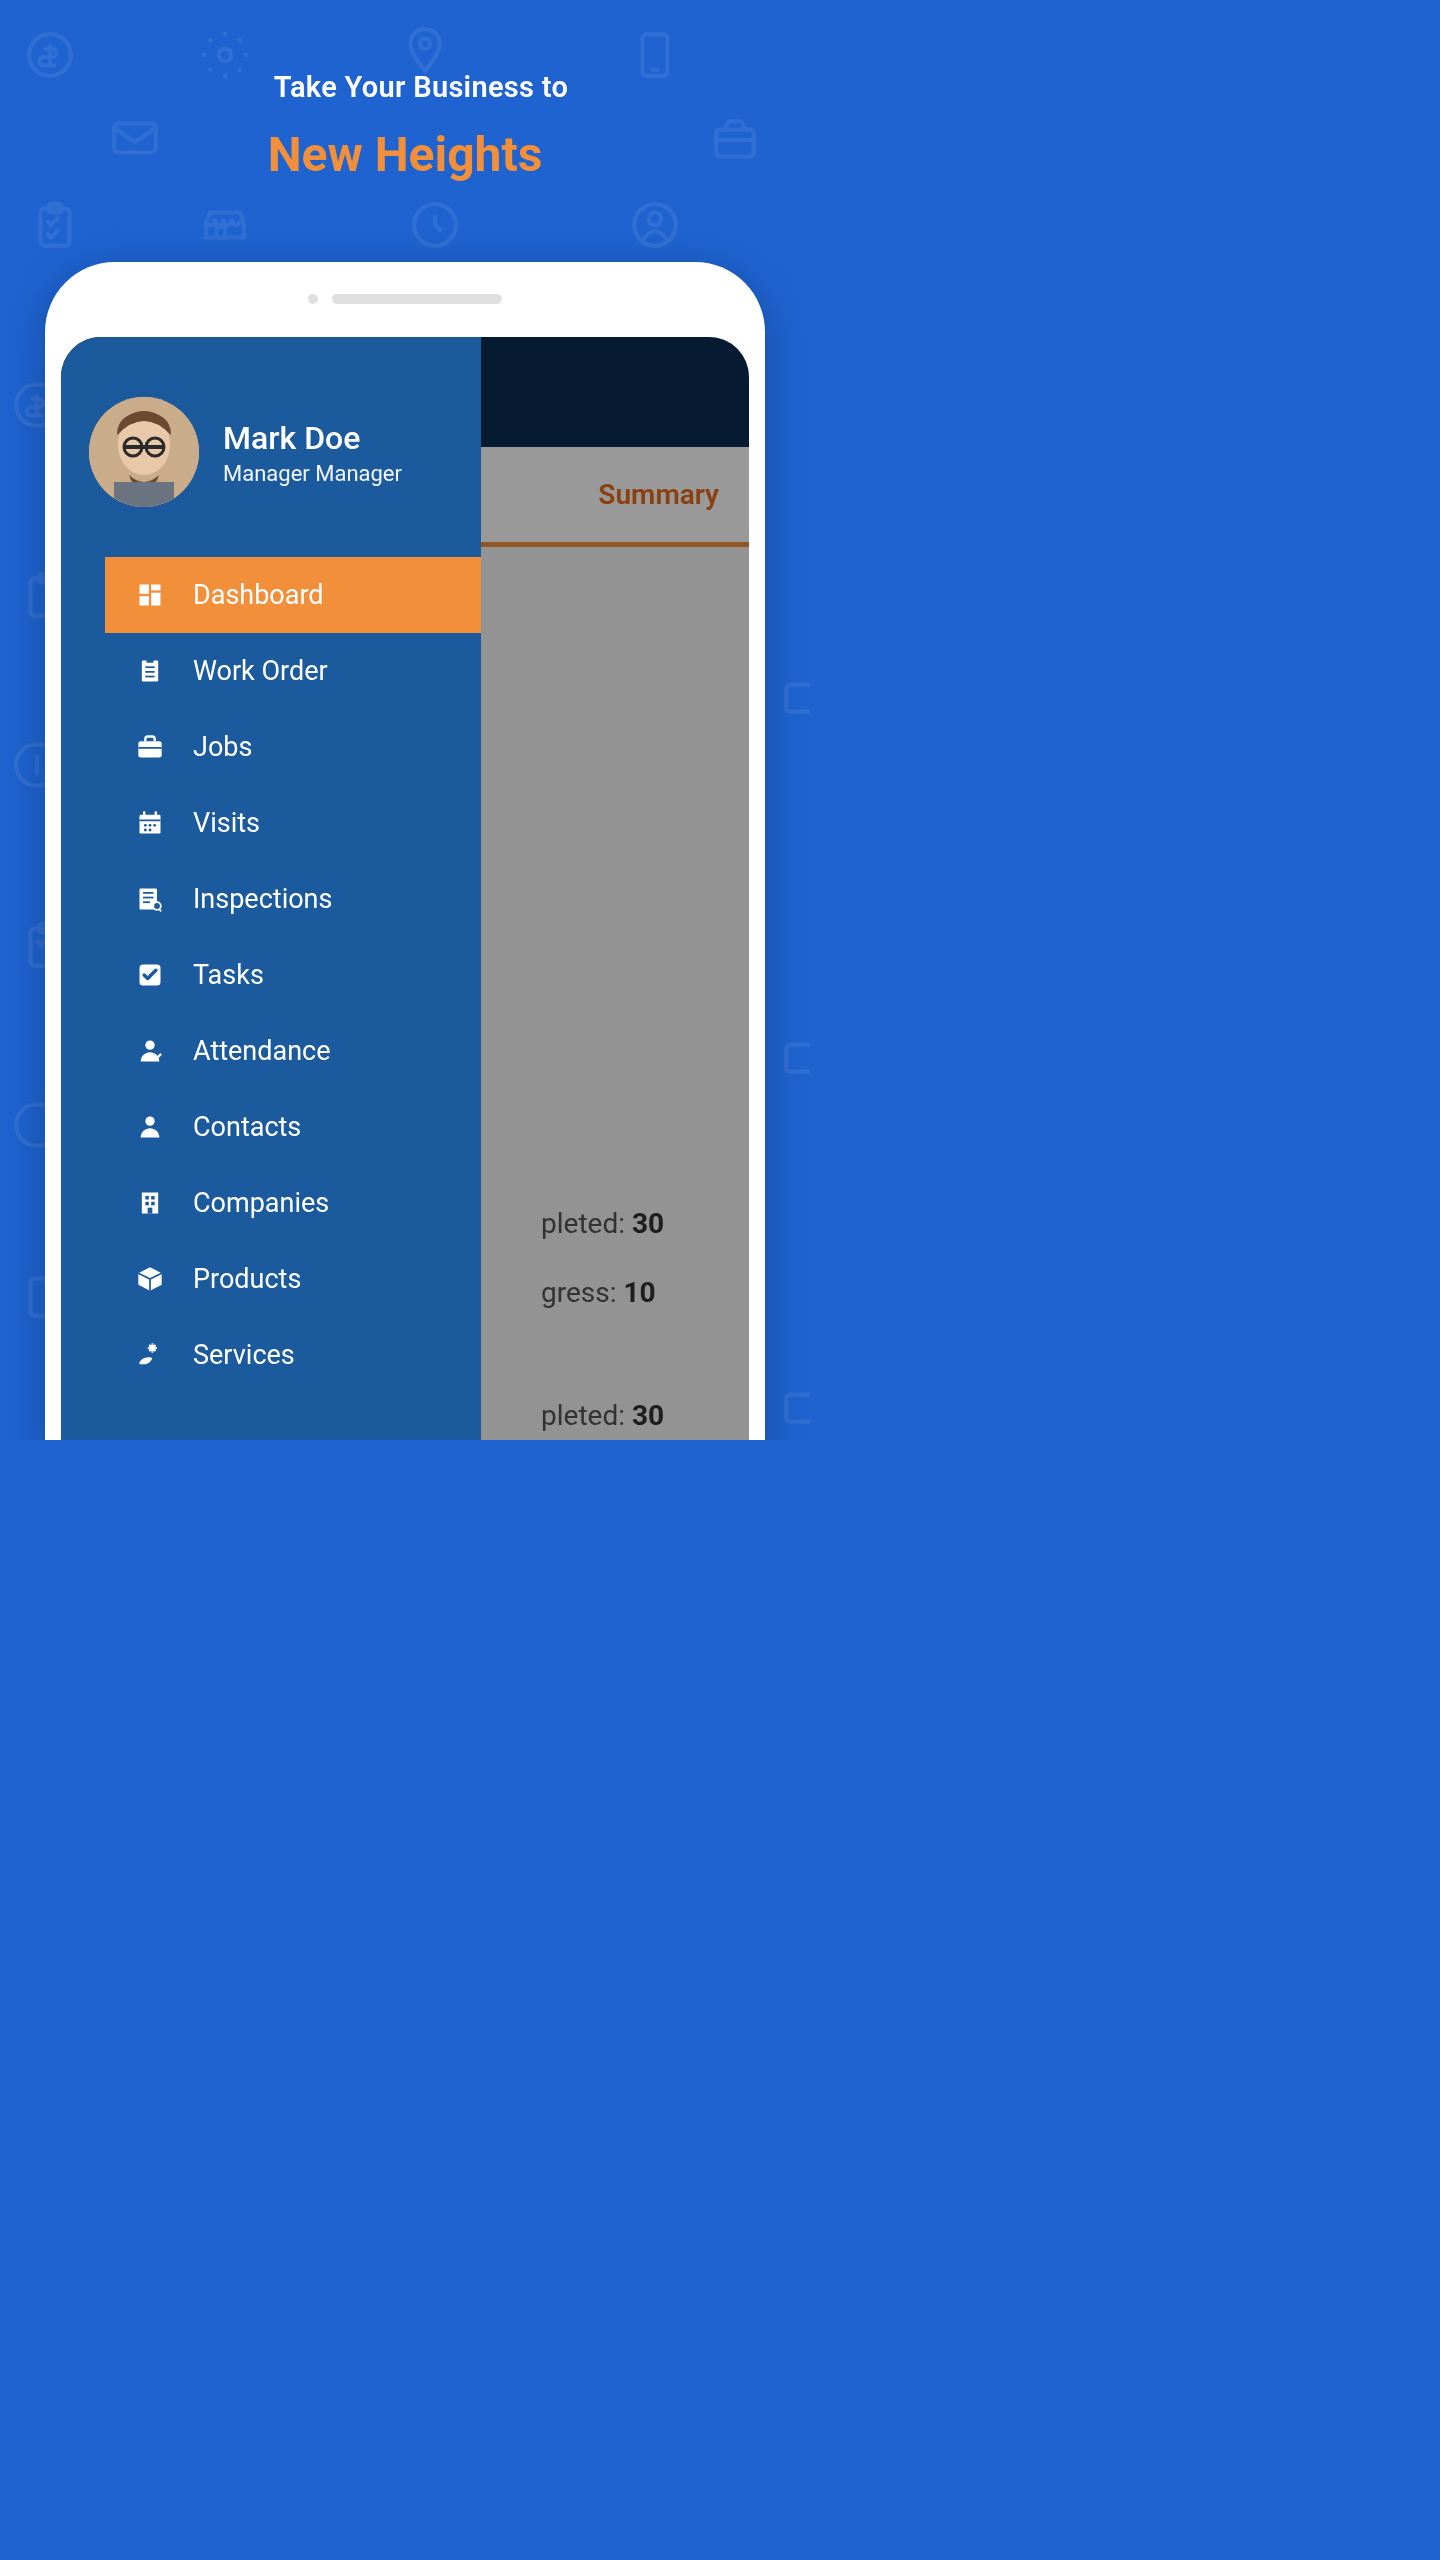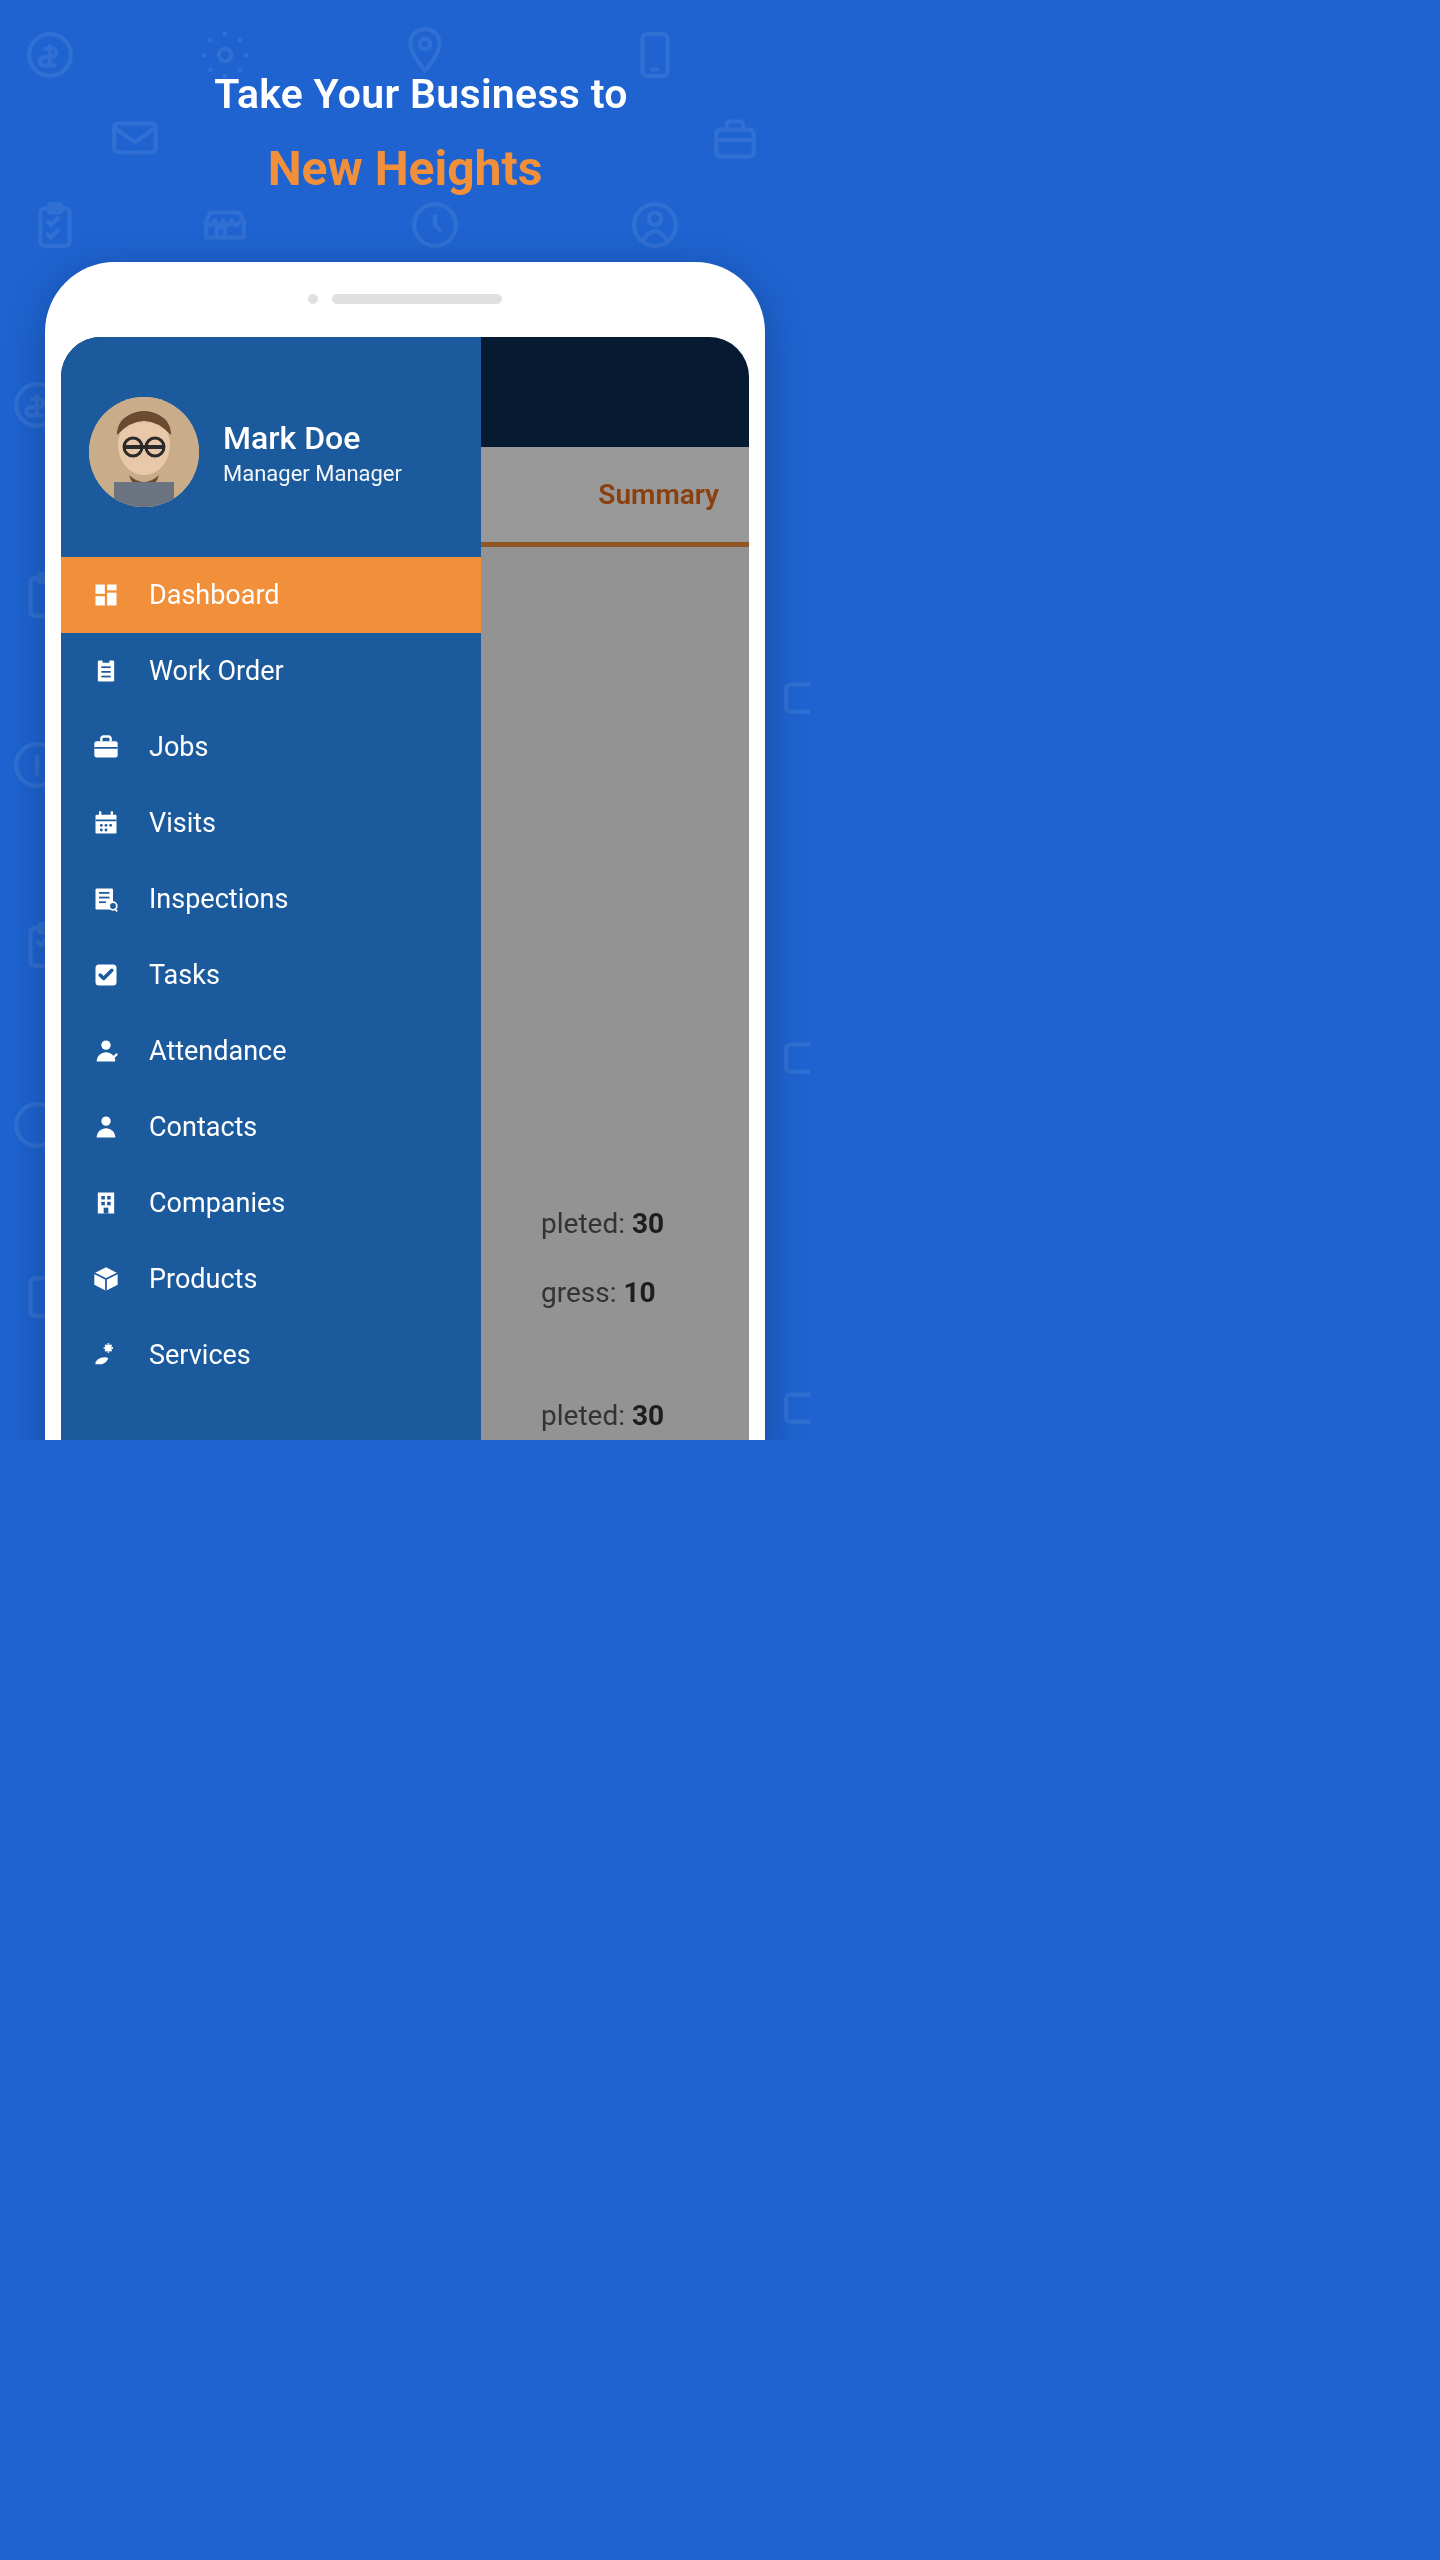--- a/index.html
+++ b/index.html
@@ -31,21 +31,21 @@
     }
     .tagline {
       position: absolute;
       top: 70px;
       left: 0;
       right: 0;
       text-align: center;
       color: #fff;
     }
     .tagline-line1 {
-      font-size: 41px;
+      font-size: 29px;
       font-weight: 600;
       letter-spacing: 0.3px;
       margin-left: 32px;
     }
     .tagline-line2 {
       font-size: 48px;
       font-weight: 700;
       color: #f18f3b;
       margin-top: 22px;
     }
@@ -181,20 +181,21 @@
     }
     .nav-item {
       display: flex;
       align-items: center;
       gap: 28px;
       padding: 22px 30px;
       color: #fff;
       font-size: 27px;
       font-weight: 400;
       cursor: pointer;
+      margin-left: 44px;
     }
     .nav-item.active {
       background: #f18f3b;
     }
     .nav-icon {
       width: 30px;
       height: 30px;
       flex-shrink: 0;
       display: flex;
       align-items: center;

